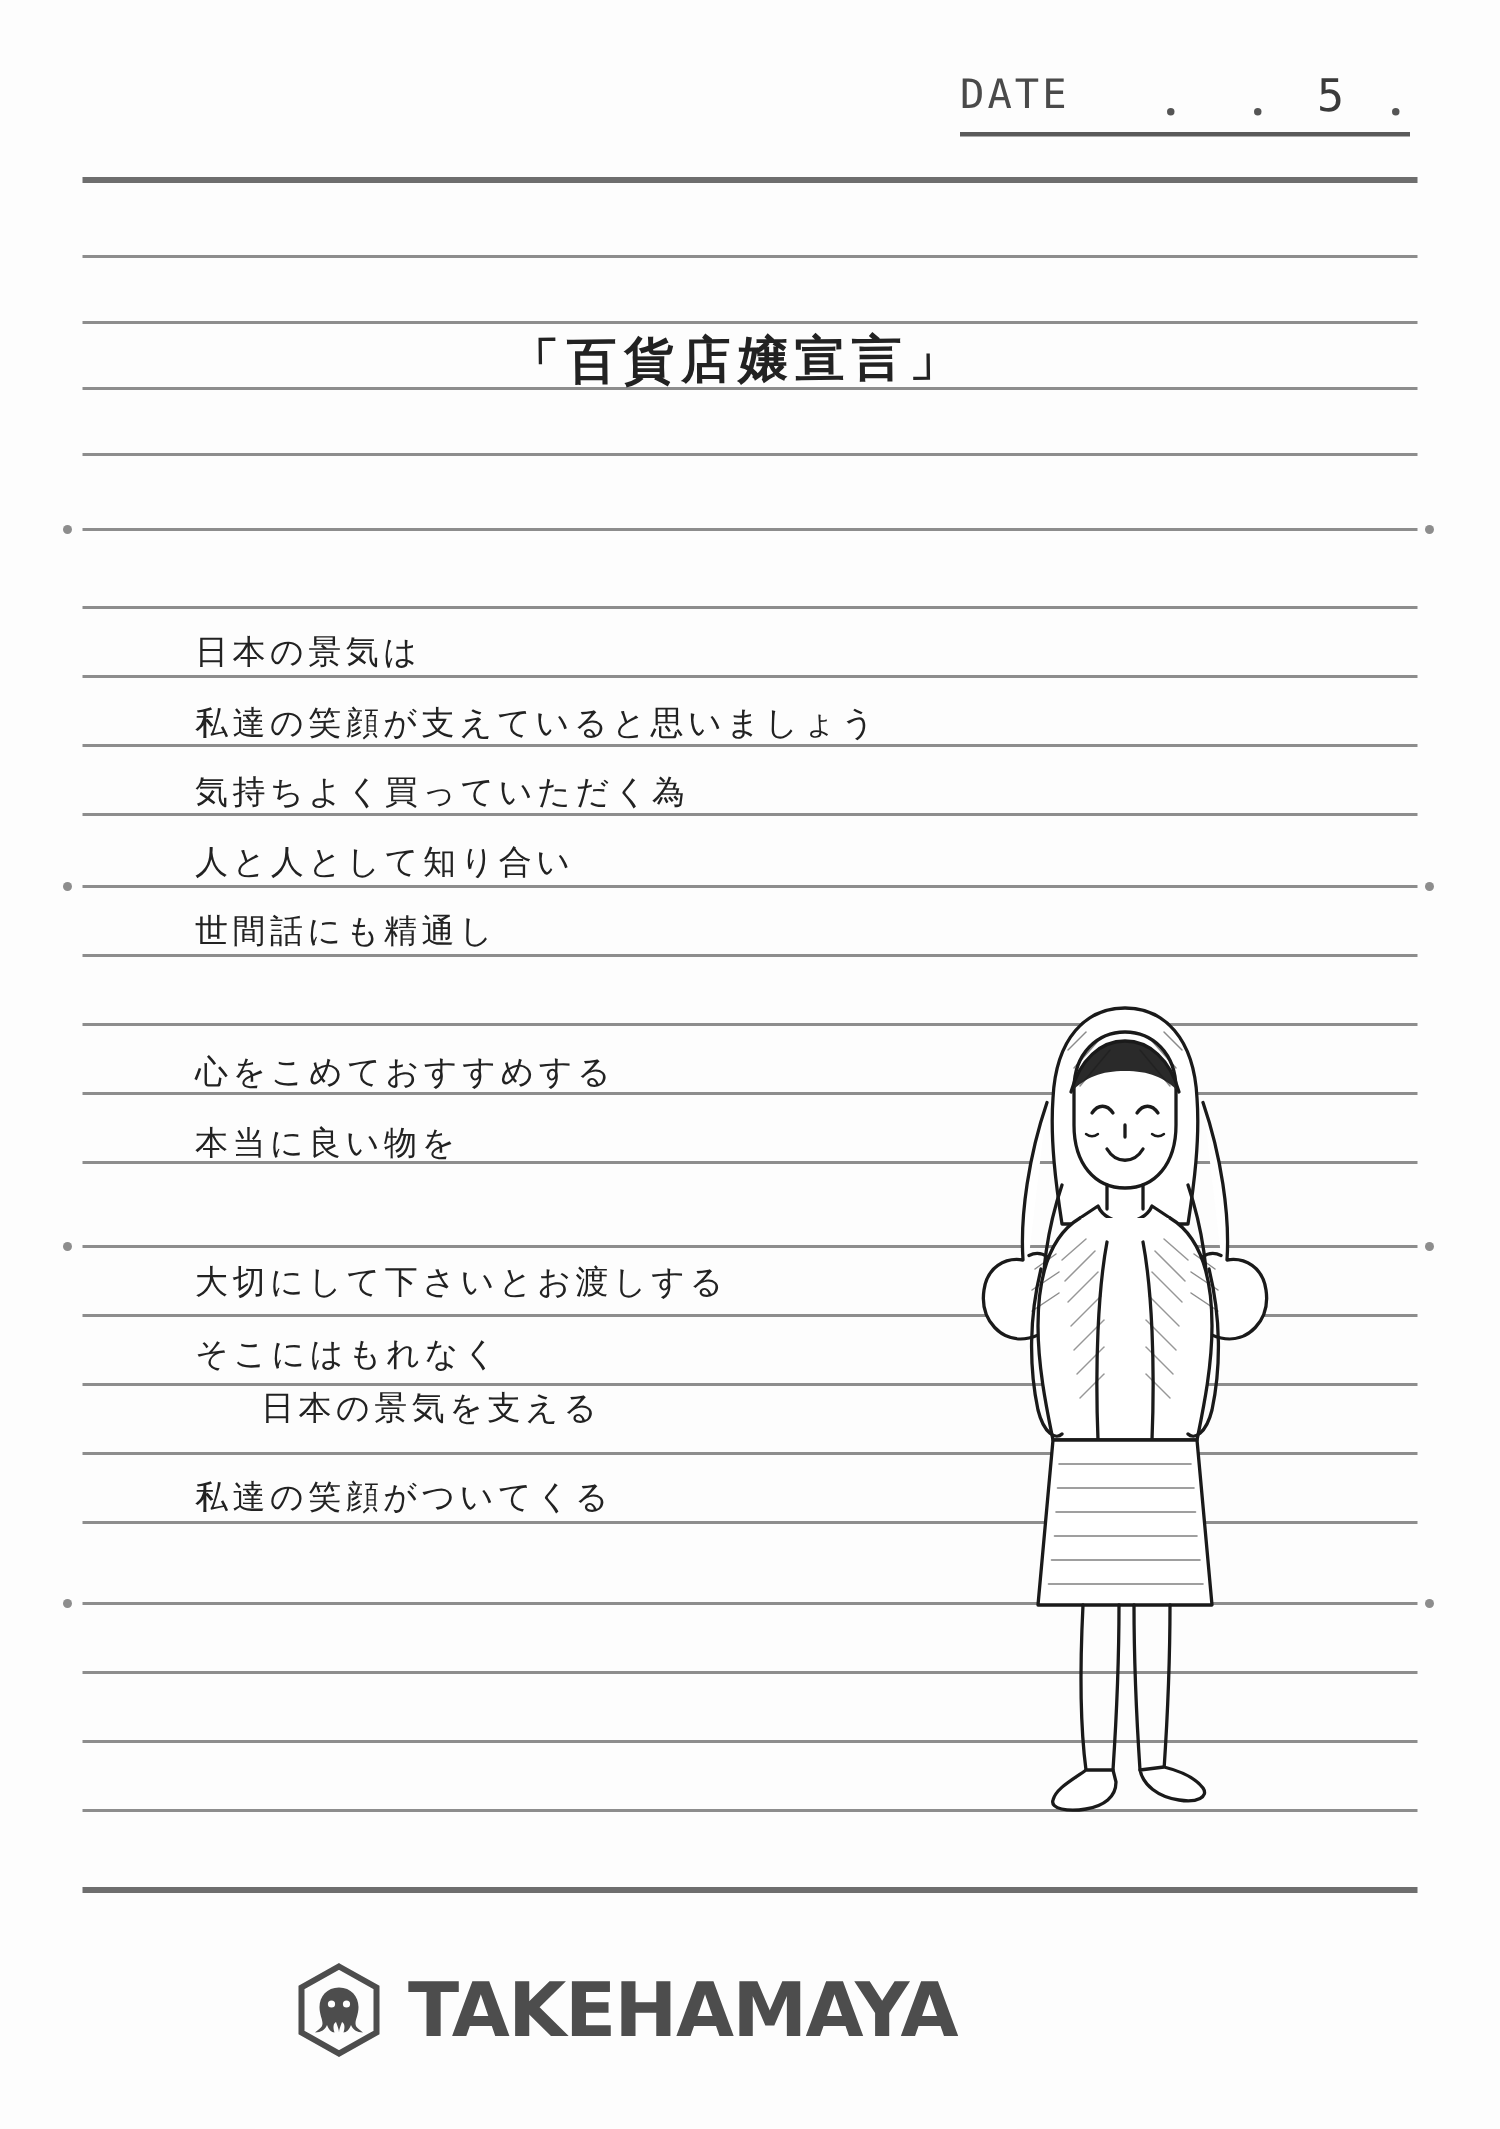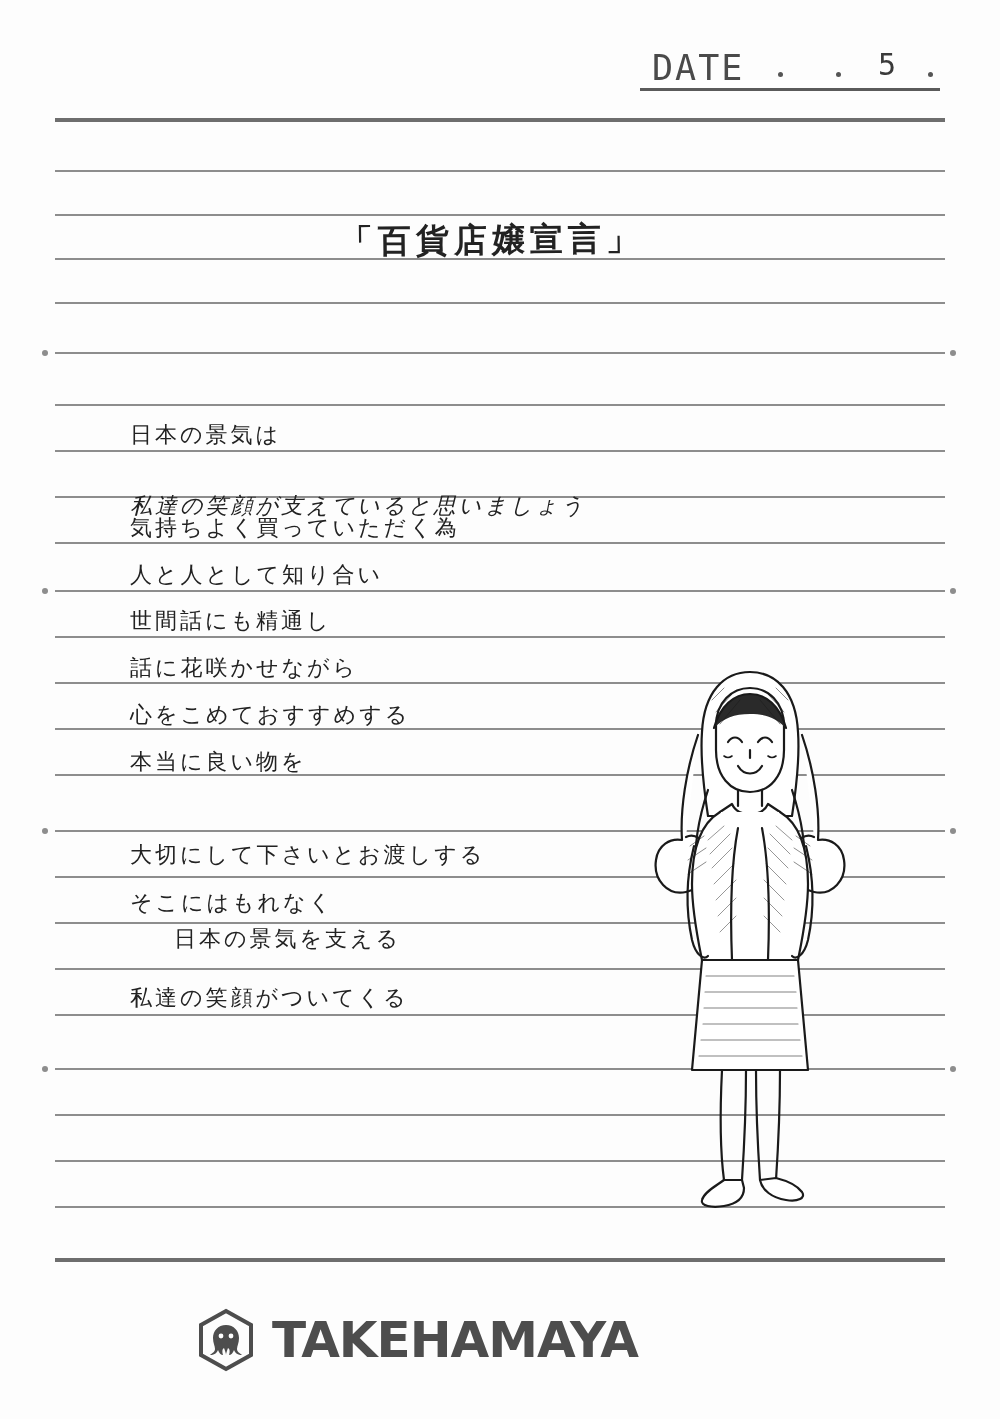--- a/index.html
+++ b/index.html
@@ -24,24 +24,24 @@
   
   .date-row {
     position: absolute;
     left: 640px;
     top: 48px;
     width: 300px;
     height: 46px;
   }
   .date-label {
     position: absolute;
-    left: 12px;
+    left: 0;
     top: 0;
     font-family: "DejaVu Sans Mono", monospace;
-    font-size: 35px;
+    font-size: 27px;
     letter-spacing: 2px;
     color: #4a4a4a;
     text-align: center;
   }
   .date-dot {
     position: absolute;
     top: 24px;
     width: 5px;
     height: 5px;
     border-radius: 50%;
@@ -188,25 +188,24 @@
   <div class="rule-dot left" style="top:1066px;"></div>
   <div class="rule-dot right" style="top:1066px;"></div>
   <div class="rule" style="top:1114px;"></div>
   <div class="rule" style="top:1160px;"></div>
   <div class="rule" style="top:1206px;"></div>
   <div class="rule heavy" style="top:1258px;"></div>
 
   <div class="hw title-hw">「百貨店嬢宣言」</div>
 
   <div class="hw body-line" style="top:420px;">日本の景気は</div>
-  <div class="hw body-line" style="top:491px;font-style:italic;">私達の笑顔が支えていると思いましょう</div>
+  <div class="hw body-line" style="top:467px;">私達の笑顔が支えていると思いましょう</div>
   <div class="hw body-line" style="top:513px;font-family:Liberation Mono, monospace;">気持ちよく買っていただく為</div>
   <div class="hw body-line" style="top:560px;">人と人として知り合い</div>
   <div class="hw body-line" style="top:606px;">世間話にも精通し</div>
-  <div class="hw body-line" style="top:653px;">話に花咲かせながら</div>
   <div class="hw body-line" style="top:747px;">本当に良い物を</div>
   <div class="hw body-line" style="top:700px;">心をこめておすすめする</div>
   <div class="hw body-line" style="top:840px;">大切にして下さいとお渡しする</div>
   <div class="hw body-line" style="top:888px;">そこにはもれなく</div>
   <div class="hw body-line" style="top:924px;margin-left:44px;">日本の景気を支える</div>
   <div class="hw body-line" style="top:983px;">私達の笑顔がついてくる</div>
 
   <div class="illus">
     <svg viewBox="0 0 260 570" width="260" height="570" fill="none" stroke="#1a1a1a" stroke-width="2.2" stroke-linecap="round" stroke-linejoin="round">
 

